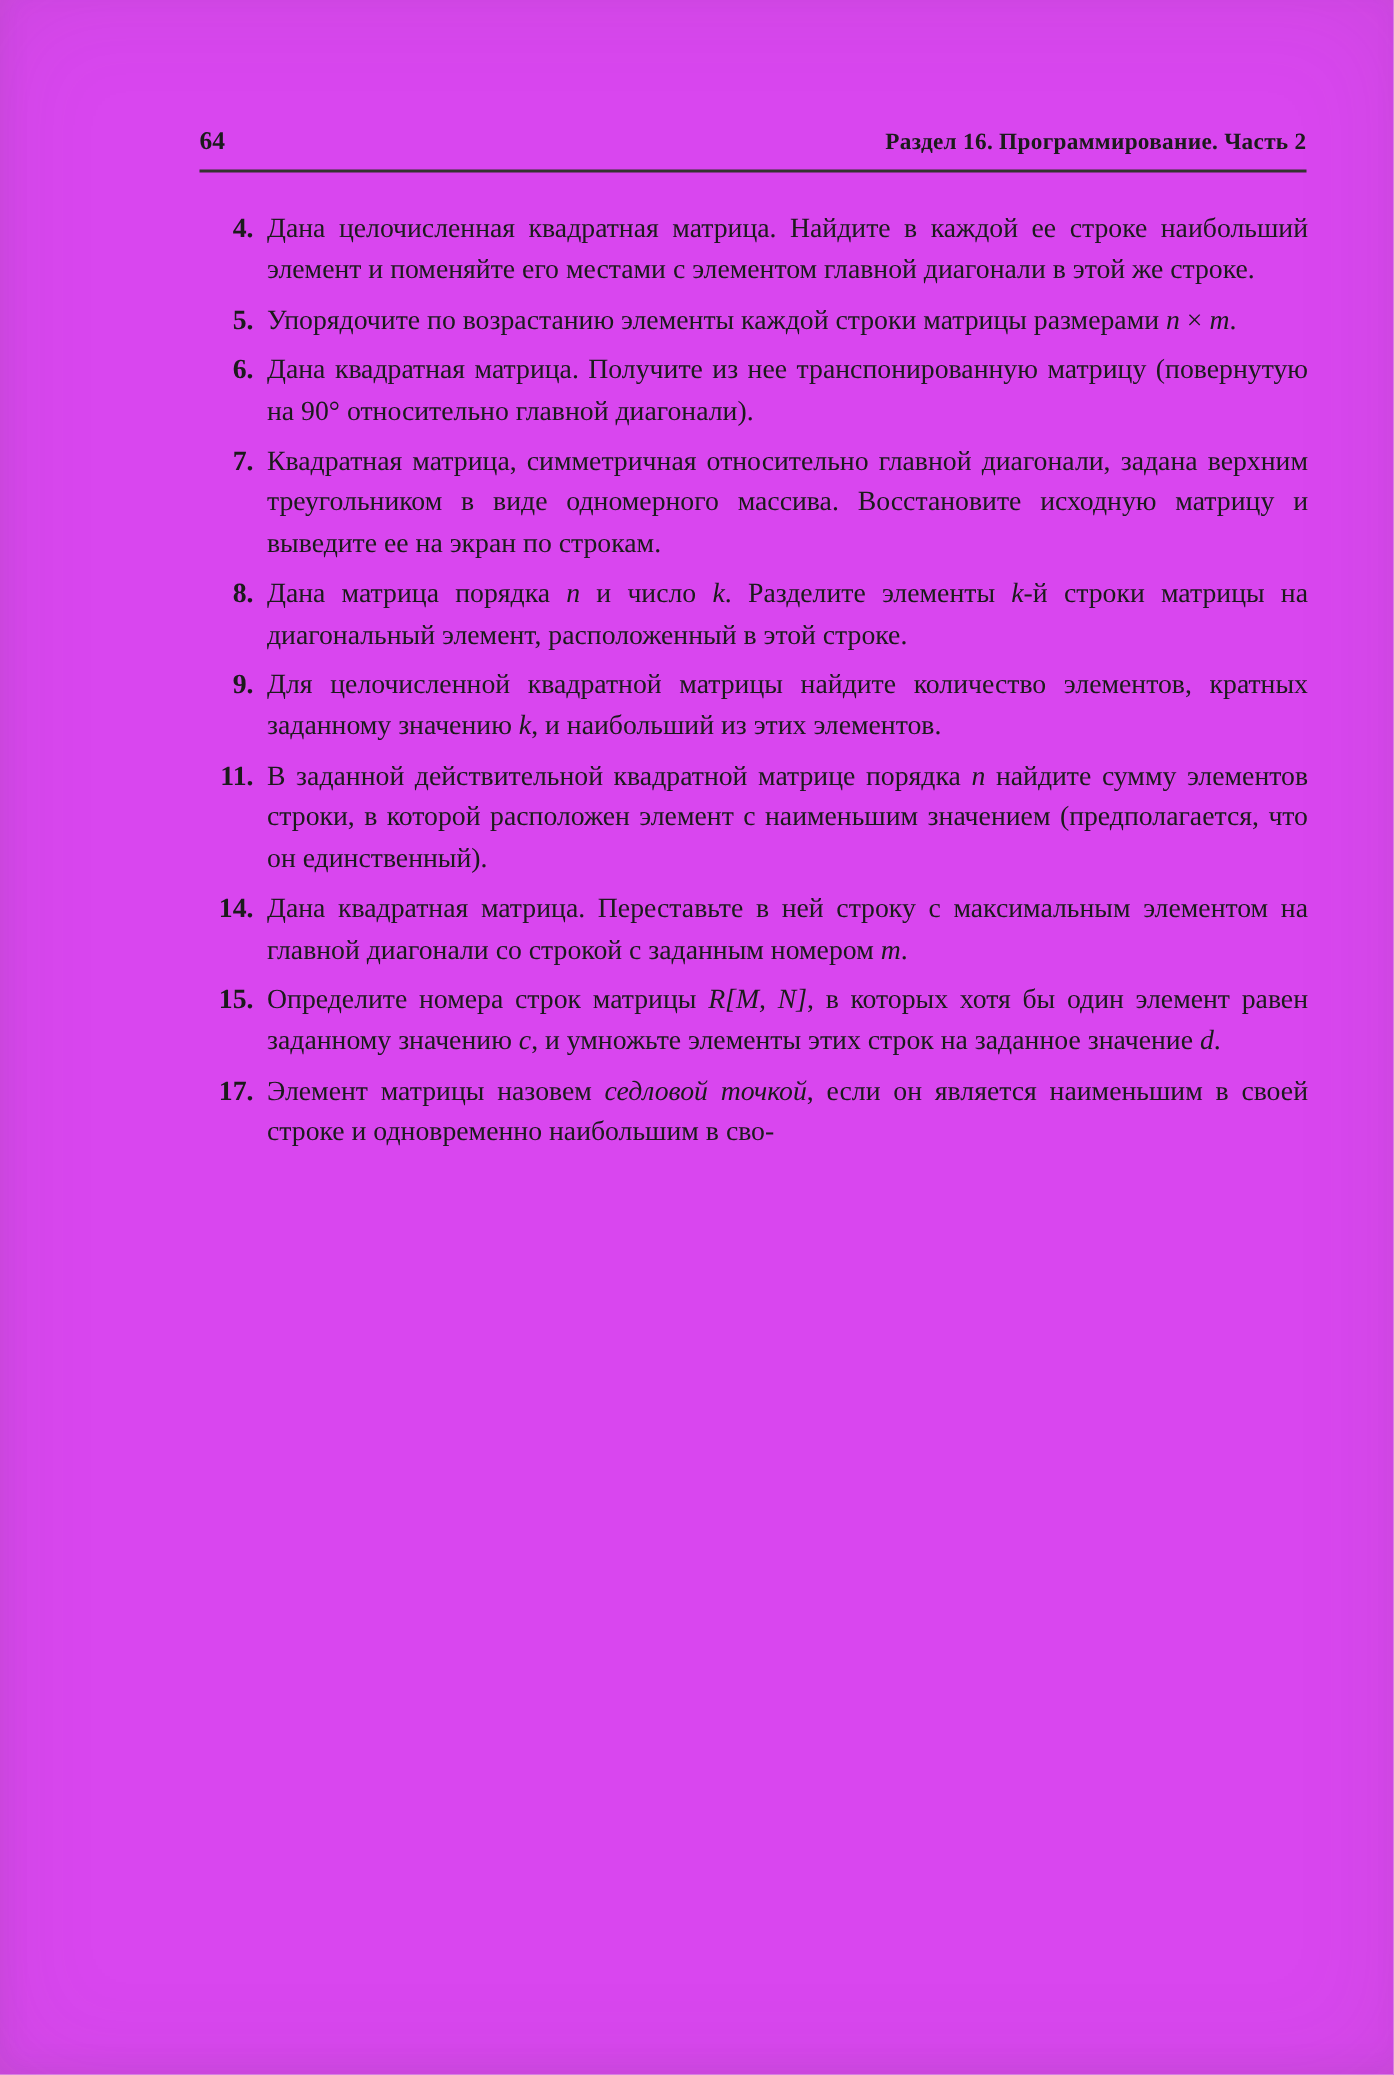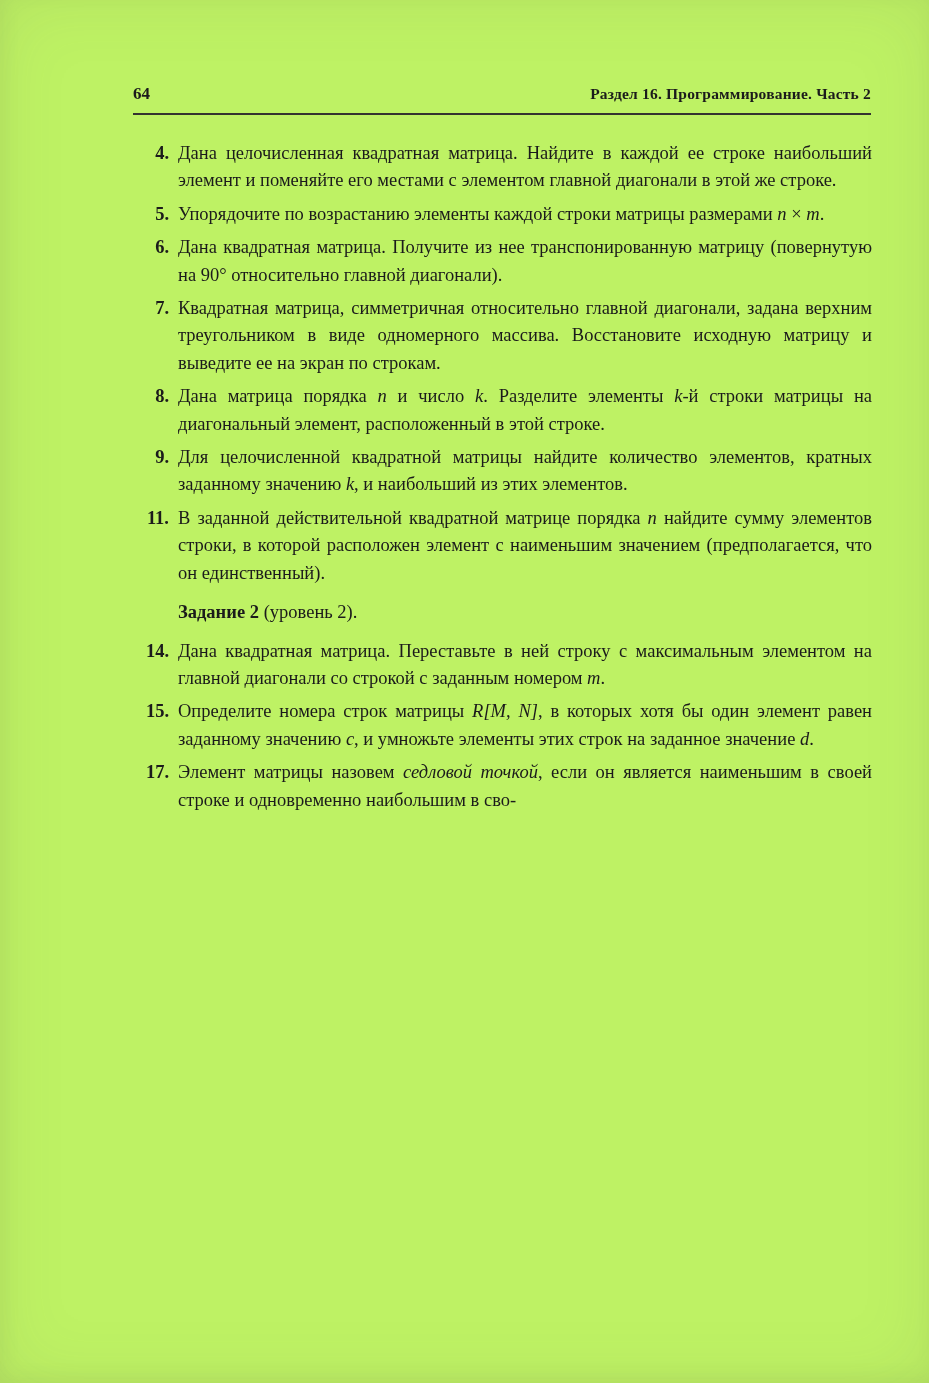--- a/index.html
+++ b/index.html
@@ -4,21 +4,21 @@
 <style>
   html, body { margin: 0; padding: 0; }
   body {
     width: 929px; height: 1383px;
     background: #eceae7;
     font-family: "Liberation Serif", "DejaVu Serif", serif;
   }
   .page {
     position: relative;
     width: 929px; height: 1383px;
-    background: #bef264;
+    background: #d946ef;
     box-shadow: inset 0 0 70px rgba(90,85,75,0.10), inset 4px -6px 18px rgba(90,85,75,0.08);
     overflow: hidden;
     color: #1b1b1b;
     box-sizing: border-box;
   }
   .header {
     display: flex;
     justify-content: space-between;
     align-items: baseline;
     padding: 84px 58px 0 133px;
@@ -89,21 +89,20 @@
           <div class="body"><span>Дана матрица порядка </span><span class="it">n</span><span> и число </span><span class="it">k</span><span>. Разделите элементы </span><span class="it">k</span><span>-й строки матрицы на диагональный элемент, расположенный в этой строке.</span></div>
         </div>
         <div class="item">
           <div class="num">9.</div>
           <div class="body"><span>Для целочисленной квадратной матрицы найдите количество элементов, кратных заданному значению </span><span class="it">k</span><span>, и наибольший из этих элементов.</span></div>
         </div>
         <div class="item">
           <div class="num">11.</div>
           <div class="body"><span>В заданной действительной квадратной матрице порядка </span><span class="it">n</span><span> найдите сумму элементов строки, в которой расположен элемент с наименьшим значением (предполагается, что он единственный).</span></div>
         </div>
-        <div class="subheading"><span class="bd">Задание 2</span><span> (уровень 2).</span></div>
         <div class="item">
           <div class="num">14.</div>
           <div class="body"><span>Дана квадратная матрица. Переставьте в ней строку с максимальным элементом на главной диагонали со строкой с заданным номером </span><span class="it">m</span><span>.</span></div>
         </div>
         <div class="item">
           <div class="num">15.</div>
           <div class="body"><span>Определите номера строк матрицы </span><span class="it">R[M, N]</span><span>, в которых хотя бы один элемент равен заданному значению </span><span class="it">c</span><span>, и умножьте элементы этих строк на заданное значение </span><span class="it">d</span><span>.</span></div>
         </div>
         <div class="item">
           <div class="num">17.</div>

